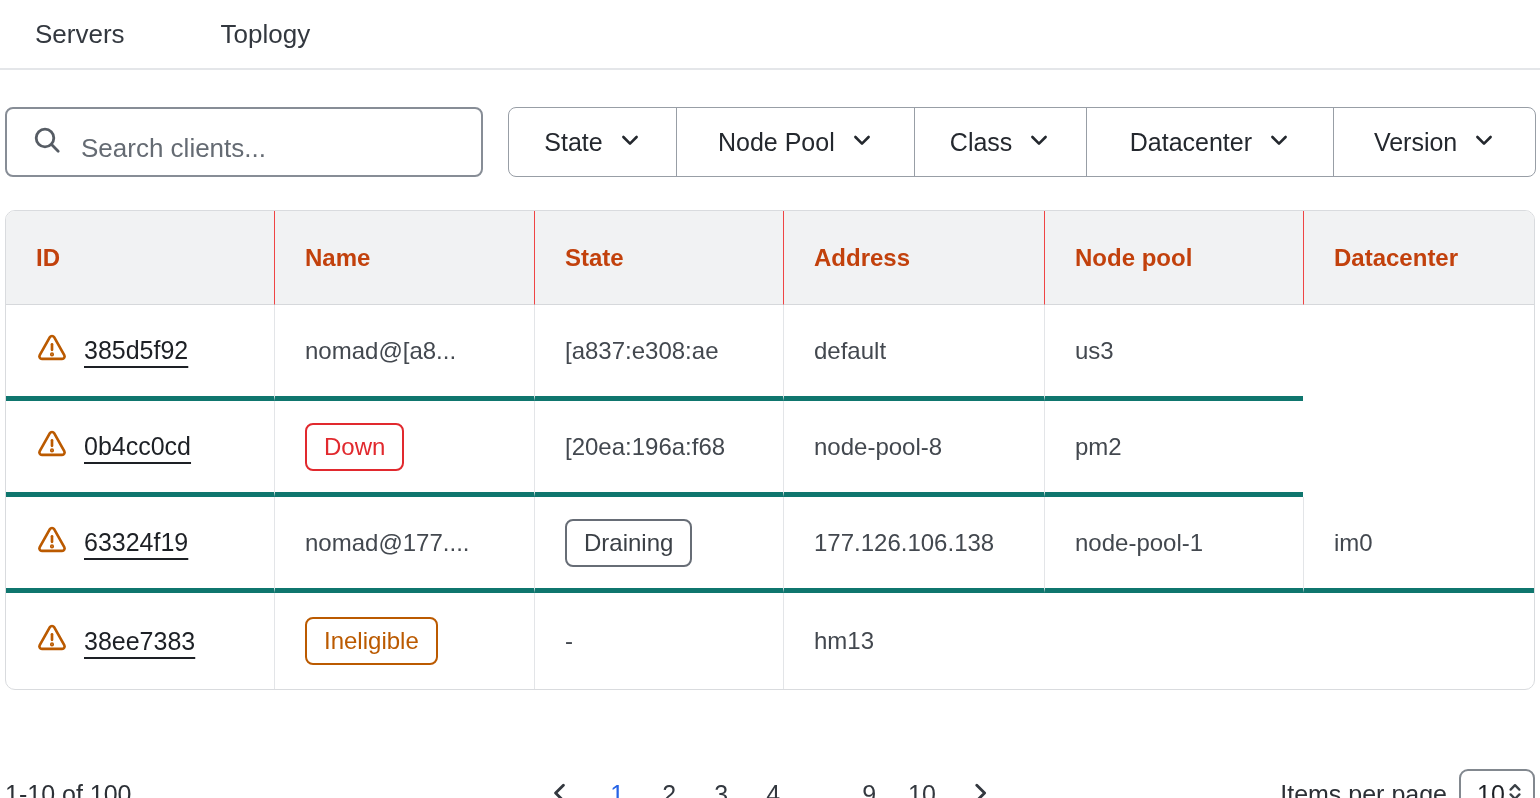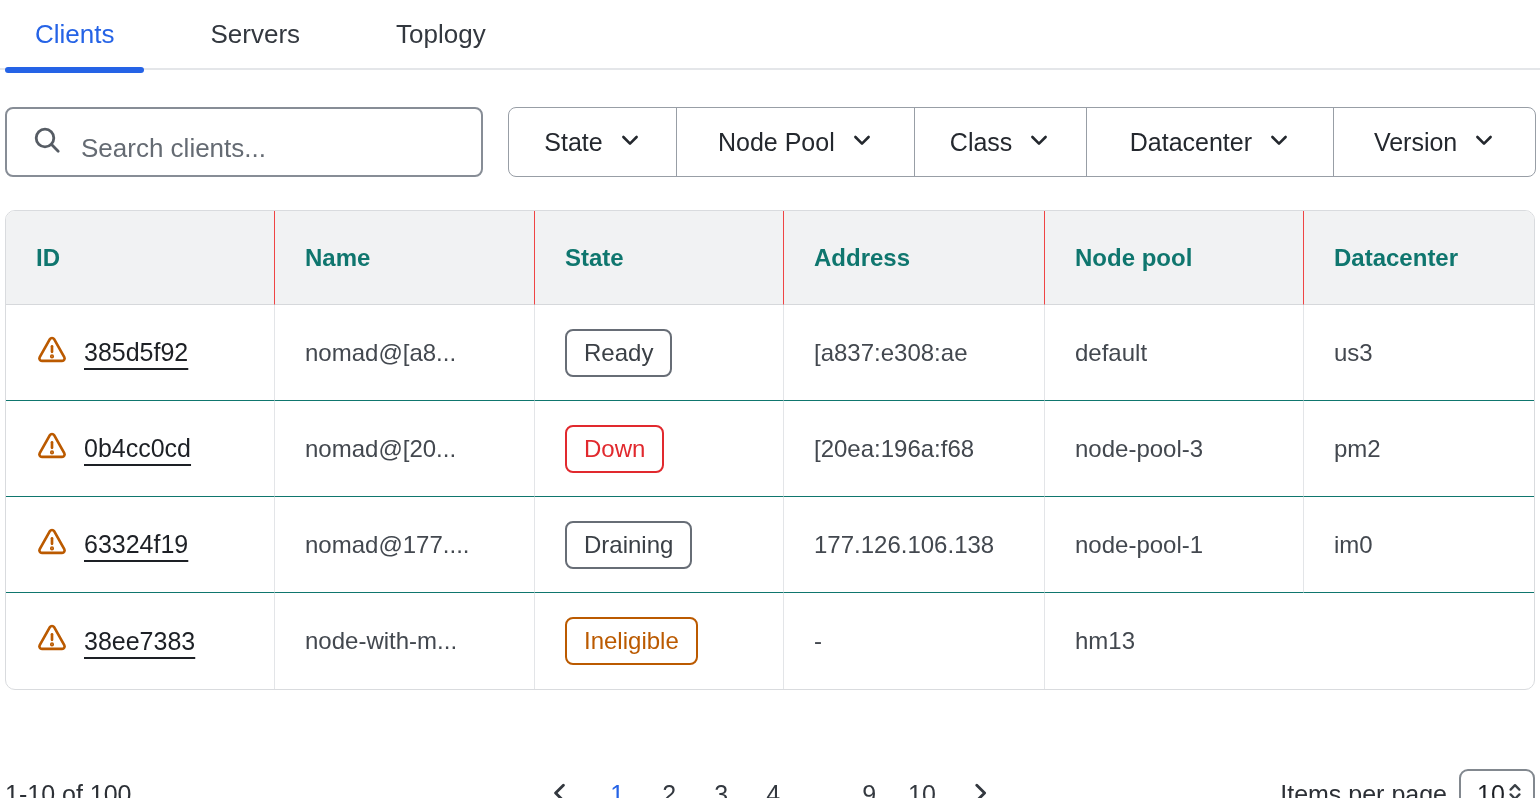--- a/index.html
+++ b/index.html
@@ -24,22 +24,22 @@
 
   .filter-group { flex:1; height:70px; display:flex; border:1.5px solid #989ea6; border-radius:8px; overflow:hidden; background:#fff; }
   .filter { display:flex; align-items:center; justify-content:center; gap:16px; font-size:25px; color:#24282e; background:transparent; border:none; cursor:pointer; font-family:"Liberation Sans", sans-serif; }
   .filter + .filter { border-left:1.5px solid #989ea6; }
   .f-state { flex:168 0 0; } .f-nodepool { flex:238 0 0; } .f-class { flex:172 0 0; } .f-datacenter { flex:248 0 0; } .f-version { flex:202 0 0; }
 
   
   .table { position:absolute; top:210px; left:5px; right:5px; border:1px solid #d9dbde; border-radius:10px; overflow:hidden; background:#fff; }
   .trow { display:grid; grid-template-columns:268px 260px 249px 261px 259px 1fr; }
   .thead { background:#f1f2f3; }
-  .cell { display:flex; align-items:center; padding:0 30px; font-size:24px; min-height:96px; border-bottom:1px solid #0f766e; color:#43484f; }
-  .thead .cell { font-weight:700; color:#0f766e; min-height:94px; border-bottom:1px solid #d6d8db; }
+  .cell { display:flex; align-items:center; padding:0 30px; font-size:24px; min-height:96px; border-bottom:5px solid #0f766e; color:#43484f; }
+  .thead .cell { font-weight:700; color:#c2410c; min-height:94px; border-bottom:1px solid #d6d8db; }
   .cell + .cell { border-left:1px solid #e3e5e8; }
   .thead .cell + .cell { border-left:1px solid #ef4444; }
   .trow:last-child .cell { border-bottom:none; }
 
   .id-cell { gap:16px; }
   .id-link { color:#1d2025; font-size:25px; text-decoration:underline; text-decoration-thickness:2px; text-underline-offset:7px; cursor:pointer; }
 
   .badge { display:inline-flex; align-items:center; padding:7px 17px; border-radius:8px; font-size:24px; line-height:1.25; border:2px solid; }
   .badge.neutral { color:#3b4046; border-color:#676d76; }
   .badge.critical { color:#e1292e; border-color:#e1292e; }
@@ -58,23 +58,20 @@
   .per-page { margin-left:auto; display:flex; align-items:center; gap:12px; }
   .per-page-label { font-size:25px; color:#2c3036; }
   .select { width:76px; height:50px; border:2px solid #82888f; border-radius:9px; display:flex; align-items:center; justify-content:space-between; padding:0 12px 0 16px; font-size:25px; color:#1d2025; cursor:pointer; background:#fff; }
 </style>
 </head>
 <body>
 
 <div class="page">
 
   <nav class="tabs">
-    <div class="tab active">
-      <span>Clients</span>
-    </div>
     <div class="tab">
       <span>Servers</span>
     </div>
     <div class="tab">
       <span>Toplogy</span>
     </div>
   </nav>
 
   <div class="controls">
     <div class="search">
@@ -136,45 +133,41 @@
         <span>
           <svg width="32" height="32" viewBox="0 0 24 24" fill="none" stroke="#bb5a00" stroke-width="2" stroke-linecap="round" stroke-linejoin="round">
               <path d="M10.4 3.9 L2.8 17.3 a1.9 1.9 0 0 0 1.65 2.85 h15.1 a1.9 1.9 0 0 0 1.65 -2.85 L13.6 3.9 a1.85 1.85 0 0 0 -3.2 0 Z"></path>
               <line x1="12" y1="9.2" x2="12" y2="13.4"></line>
               <circle cx="12" cy="16.8" r="0.55" fill="#bb5a00"></circle>
             </svg>
         </span>
         <a class="id-link">385d5f92</a>
       </div>
       <div class="cell">nomad@[a8...</div>
-      <div class="cell">
-          <span class="badge neutral">Ready</span>
-        </div>
       <div class="cell">[a837:e308:ae</div>
       <div class="cell">default</div>
       <div class="cell">us3</div>
     </div>
 
     <div class="trow">
       <div class="cell id-cell">
         <span>
           <svg width="32" height="32" viewBox="0 0 24 24" fill="none" stroke="#bb5a00" stroke-width="2" stroke-linecap="round" stroke-linejoin="round">
               <path d="M10.4 3.9 L2.8 17.3 a1.9 1.9 0 0 0 1.65 2.85 h15.1 a1.9 1.9 0 0 0 1.65 -2.85 L13.6 3.9 a1.85 1.85 0 0 0 -3.2 0 Z"></path>
               <line x1="12" y1="9.2" x2="12" y2="13.4"></line>
               <circle cx="12" cy="16.8" r="0.55" fill="#bb5a00"></circle>
             </svg>
         </span>
         <a class="id-link">0b4cc0cd</a>
       </div>
-      <div class="cell">nomad@[20...</div>
       <div class="cell">
           <span class="badge critical">Down</span>
         </div>
       <div class="cell">[20ea:196a:f68</div>
-      <div class="cell">node-pool-3</div>
+      <div class="cell">node-pool-8</div>
       <div class="cell">pm2</div>
     </div>
 
     <div class="trow">
       <div class="cell id-cell">
         <span>
           <svg width="32" height="32" viewBox="0 0 24 24" fill="none" stroke="#bb5a00" stroke-width="2" stroke-linecap="round" stroke-linejoin="round">
               <path d="M10.4 3.9 L2.8 17.3 a1.9 1.9 0 0 0 1.65 2.85 h15.1 a1.9 1.9 0 0 0 1.65 -2.85 L13.6 3.9 a1.85 1.85 0 0 0 -3.2 0 Z"></path>
               <line x1="12" y1="9.2" x2="12" y2="13.4"></line>
               <circle cx="12" cy="16.8" r="0.55" fill="#bb5a00"></circle>
@@ -195,21 +188,20 @@
       <div class="cell id-cell">
         <span>
           <svg width="32" height="32" viewBox="0 0 24 24" fill="none" stroke="#bb5a00" stroke-width="2" stroke-linecap="round" stroke-linejoin="round">
               <path d="M10.4 3.9 L2.8 17.3 a1.9 1.9 0 0 0 1.65 2.85 h15.1 a1.9 1.9 0 0 0 1.65 -2.85 L13.6 3.9 a1.85 1.85 0 0 0 -3.2 0 Z"></path>
               <line x1="12" y1="9.2" x2="12" y2="13.4"></line>
               <circle cx="12" cy="16.8" r="0.55" fill="#bb5a00"></circle>
             </svg>
         </span>
         <a class="id-link">38ee7383</a>
       </div>
-      <div class="cell">node-with-m...</div>
       <div class="cell">
           <span class="badge warning">Ineligible</span>
         </div>
       <div class="cell">-</div>
       <div class="cell">hm13</div>
     </div>
   </div>
 
   <div class="pagination">
     <span class="range">1-10 of 100</span>

